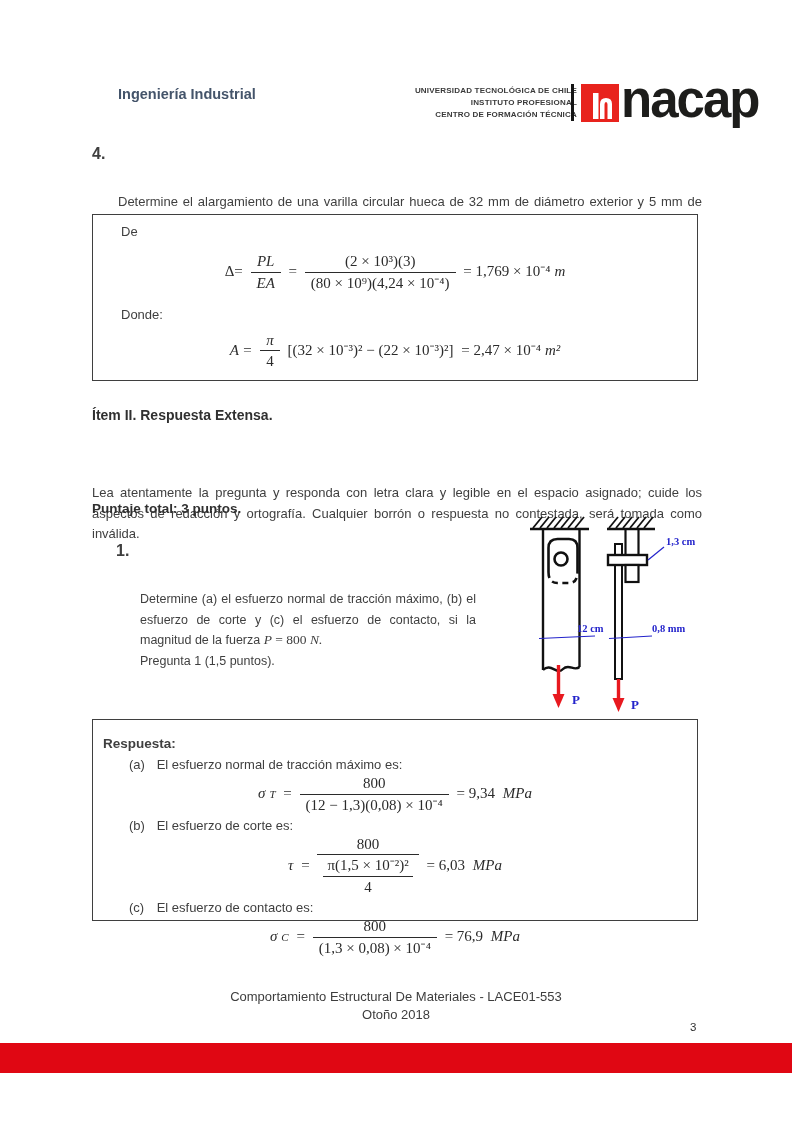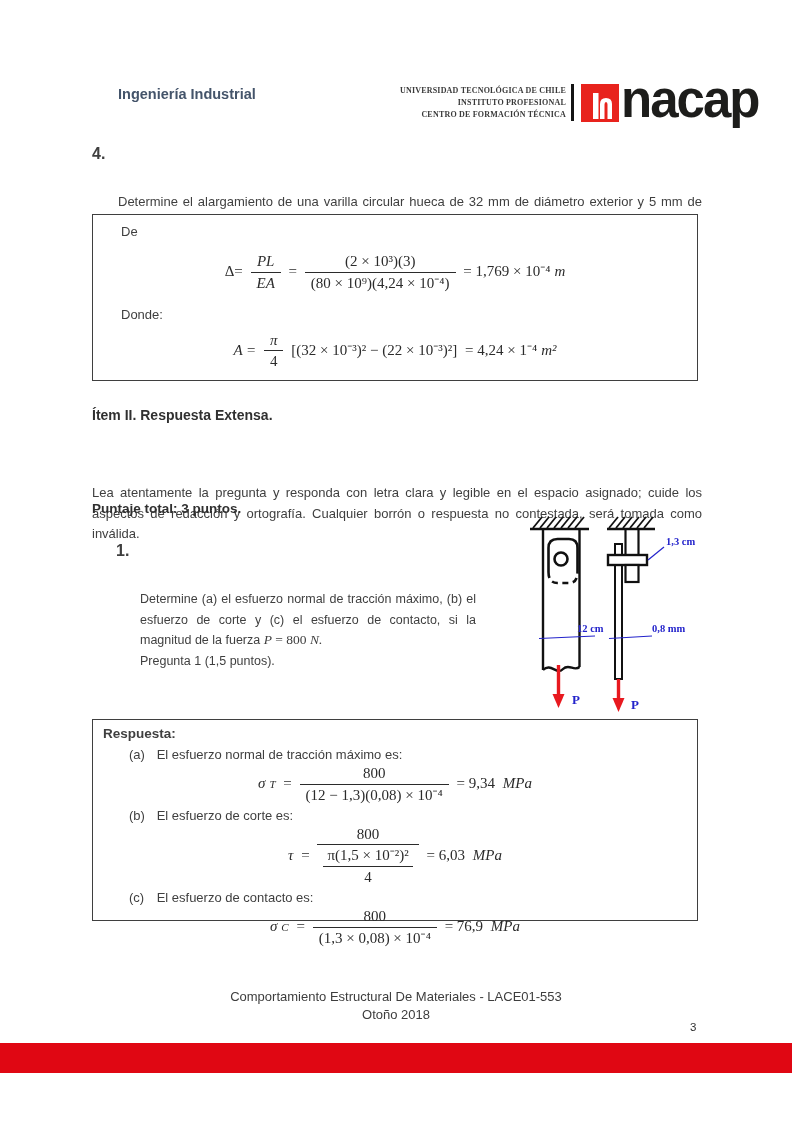--- a/index.html
+++ b/index.html
@@ -1,38 +1,38 @@
 <!DOCTYPE html>
 <html><head>
 <meta charset="utf-8">
 <style>
   html,body{margin:0;padding:0;background:#888;}
   #page{position:relative;width:792px;height:1123px;background:#fff;margin:0 auto;
         font-family:"Liberation Sans",sans-serif;color:#3f3f3f;overflow:hidden;}
 
   
   .hdr-title{position:absolute;left:118px;top:86px;font-size:14.5px;font-weight:bold;color:#44546a;}
-  .hdr-inst{position:absolute;left:286px;top:85px;width:280px;text-align:right;
-            font-size:8px;line-height:12px;font-weight:600;color:#3a3a3a;letter-spacing:.2px;font-family:Liberation Serif, serif;}
+  .hdr-inst{position:absolute;left:297px;top:85px;width:280px;text-align:right;
+            font-size:8px;line-height:12px;font-weight:600;color:#3a3a3a;letter-spacing:.2px;}
   .hdr-divider{position:absolute;left:571px;top:84px;width:2.5px;height:37px;background:#141414;}
   .logo{position:absolute;left:581px;top:84px;width:150px;height:46px;}
   .logo-word{position:absolute;left:40px;top:-5px;font-size:51px;line-height:42px;font-weight:bold;
              letter-spacing:-2px;color:#1d1d1b;font-family:"Liberation Sans",sans-serif;}
 
   
   .para{font-size:13px;line-height:20.5px;text-align:justify;margin-top:47px;}
   .qwrap{position:absolute;display:flex;}
   .qnum{font-weight:bold;width:26px;flex:none;}
   .mi{font-family:"Liberation Serif",serif;font-style:italic;}
   .mn{font-family:"Liberation Serif",serif;font-style:normal;}
 
   
   .sbox{position:absolute;border:1px solid #3f3f3f;box-sizing:border-box;background:#fff;}
   #box1{left:92px;top:214px;width:606px;height:167px;padding:9px 28px;}
-  #box2{left:92px;top:719px;width:606px;height:202px;padding:5px 10px;}
+  #box2{left:92px;top:719px;width:606px;height:202px;padding:15px 10px;}
 
   
   .formula{text-align:center;font-size:15px;color:#2b2b2b;line-height:1.12;
            font-family:"Liberation Serif",serif;}
   .formula>*{margin:0 2px;vertical-align:middle;}
   .frac{display:inline-block;text-align:center;vertical-align:middle;}
   .frac>.num{display:block;border-bottom:1.3px solid #2b2b2b;padding:1px 6px 2px;}
   .frac>.den{display:block;padding:2px 6px 0;}
   .frac .frac>.num{padding:0 4px 2px;}
   .formula sub{font-size:11px;}
@@ -103,21 +103,21 @@
 
     <div style="font-size:13px;margin-top:15px;">Donde:</div>
 
     <div class="formula" style="margin-top:9px;">
       <span class="mi">A =</span>
       <span class="frac">
         <span class="num mi">π</span>
         <span class="den mn">4</span>
       </span>
       <span class="mn">[(32 × 10⁻³)² − (22 × 10⁻³)²]</span>
-      <span class="mn">= 4,24 × 1⁻⁴</span><span class="mi">m²</span>
+      <span class="mn">= 2,47 × 10⁻⁴</span><span class="mi">m²</span>
     </div>
   </div>
 
   <div class="h-bold" style="left:92px;top:407px;">Ítem II. Respuesta Extensa.</div>
   <div class="para" style="position:absolute;left:92px;top:436px;width:610px;">Lea atentamente la pregunta y responda con letra clara y legible en el espacio asignado; cuide los aspectos de redacción y ortografía. Cualquier borrón o respuesta no contestada, será tomada como inválida.</div>
   <div class="h-bold" style="left:92px;top:501px;font-size:13.5px;">Puntaje total: 3 puntos.</div>
 
   <div class="qwrap" style="left:96px;top:542px;width:390px;">
     <span class="qnum" style="width:24px;margin-left:20px;">1.</span>
     <div style="width:336px;">

